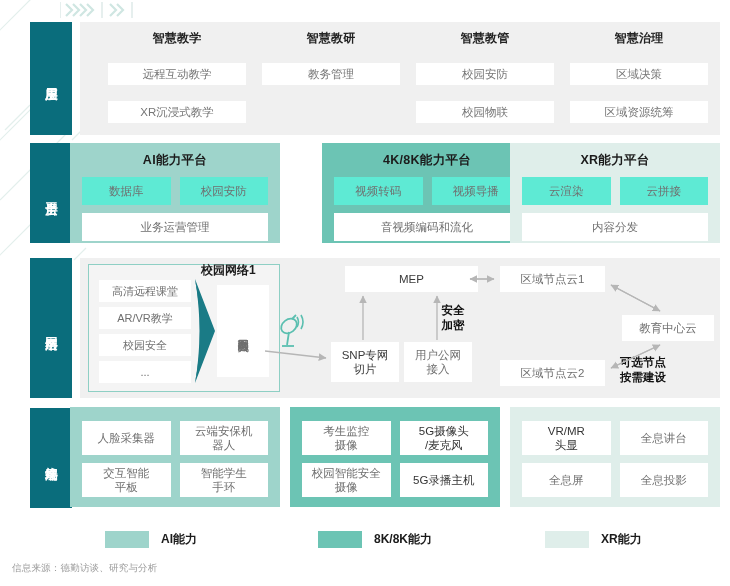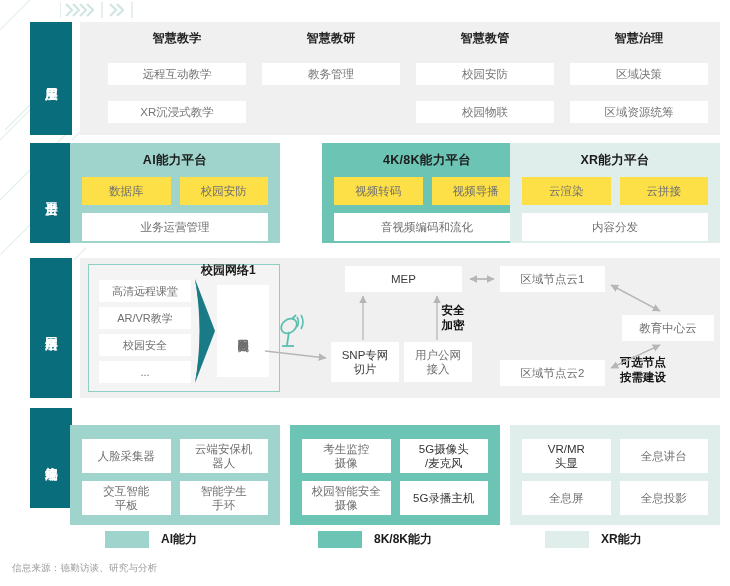--- a/index.html
+++ b/index.html
@@ -48,21 +48,21 @@
   .plat-group{position:absolute;top:0;height:100px;}
   .plat-group.c1{background:#9ed4cb;}
   .plat-group.c2{background:#6cc4b4;margin-left:32px;}
   .plat-group.c3{background:#dfeeea;}
   .plat-title{
     text-align:center;font-size:12.5px;font-weight:bold;color:#1c1c1c;
     padding-top:9px;padding-bottom:8px;letter-spacing:.3px;
   }
   .plat-row{display:flex;gap:9px;padding:0 12px 8px 12px;}
   .plat-cell{
-    background:#fde047;flex:1;height:28px;
+    background:#5eead4;flex:1;height:28px;
     display:flex;align-items:center;justify-content:center;
     font-size:11.5px;color:#6f6f6f;
   }
   .plat-wide{
     background:#fff;height:28px;margin:0 12px;
     display:flex;align-items:center;justify-content:center;
     font-size:11.5px;color:#6f6f6f;
   }
 
   
@@ -99,21 +99,21 @@
     font-size:11.5px;color:#6f6f6f;text-align:center;line-height:1.25;
   }
   .nbox.dark{color:#3a3a3a;}
   .nlabel{
     position:absolute;font-size:11.5px;font-weight:bold;color:#111;
     line-height:1.3;text-align:center;
   }
   .sat{position:absolute;left:278px;top:313px;width:30px;height:36px;}
 
   
-  #term-panel{top:425px;height:100px;background:transparent;}
+  #term-panel{top:407px;height:100px;background:transparent;}
   .term-group{position:absolute;top:0;height:100px;}
   .term-group.c1{background:#9ed4cb;}
   .term-group.c2{background:#6cc4b4;}
   .term-group.c3{background:#dfeeea;}
   .term-row{display:flex;gap:9px;padding:0 12px;}
   .term-row.first{padding-top:14px;padding-bottom:8px;}
   .term-cell{
     background:#fff;flex:1;height:34px;
     display:flex;align-items:center;justify-content:center;
     font-size:11.5px;color:#6f6f6f;text-align:center;line-height:1.25;
@@ -266,21 +266,21 @@
       </g>
     </svg>
   </div>
 
   <div class="nbox dark" style="left:331px;top:342px;width:68px;height:40px;">
     <span>SNP专网<br>切片</span>
   </div>
   <div class="nbox" style="left:404px;top:342px;width:68px;height:40px;">
     <span>用户公网<br>接入</span>
   </div>
-  <div class="nbox dark" style="left:345px;top:266px;width:117px;height:26px;">
+  <div class="nbox dark" style="left:345px;top:266px;width:133px;height:26px;">
     <span>MEP</span>
   </div>
   <div class="nbox" style="left:500px;top:266px;width:105px;height:26px;">
     <span>区域节点云1</span>
   </div>
   <div class="nbox" style="left:500px;top:360px;width:105px;height:26px;">
     <span>区域节点云2</span>
   </div>
   <div class="nbox" style="left:622px;top:315px;width:92px;height:26px;">
     <span>教育中心云</span>

